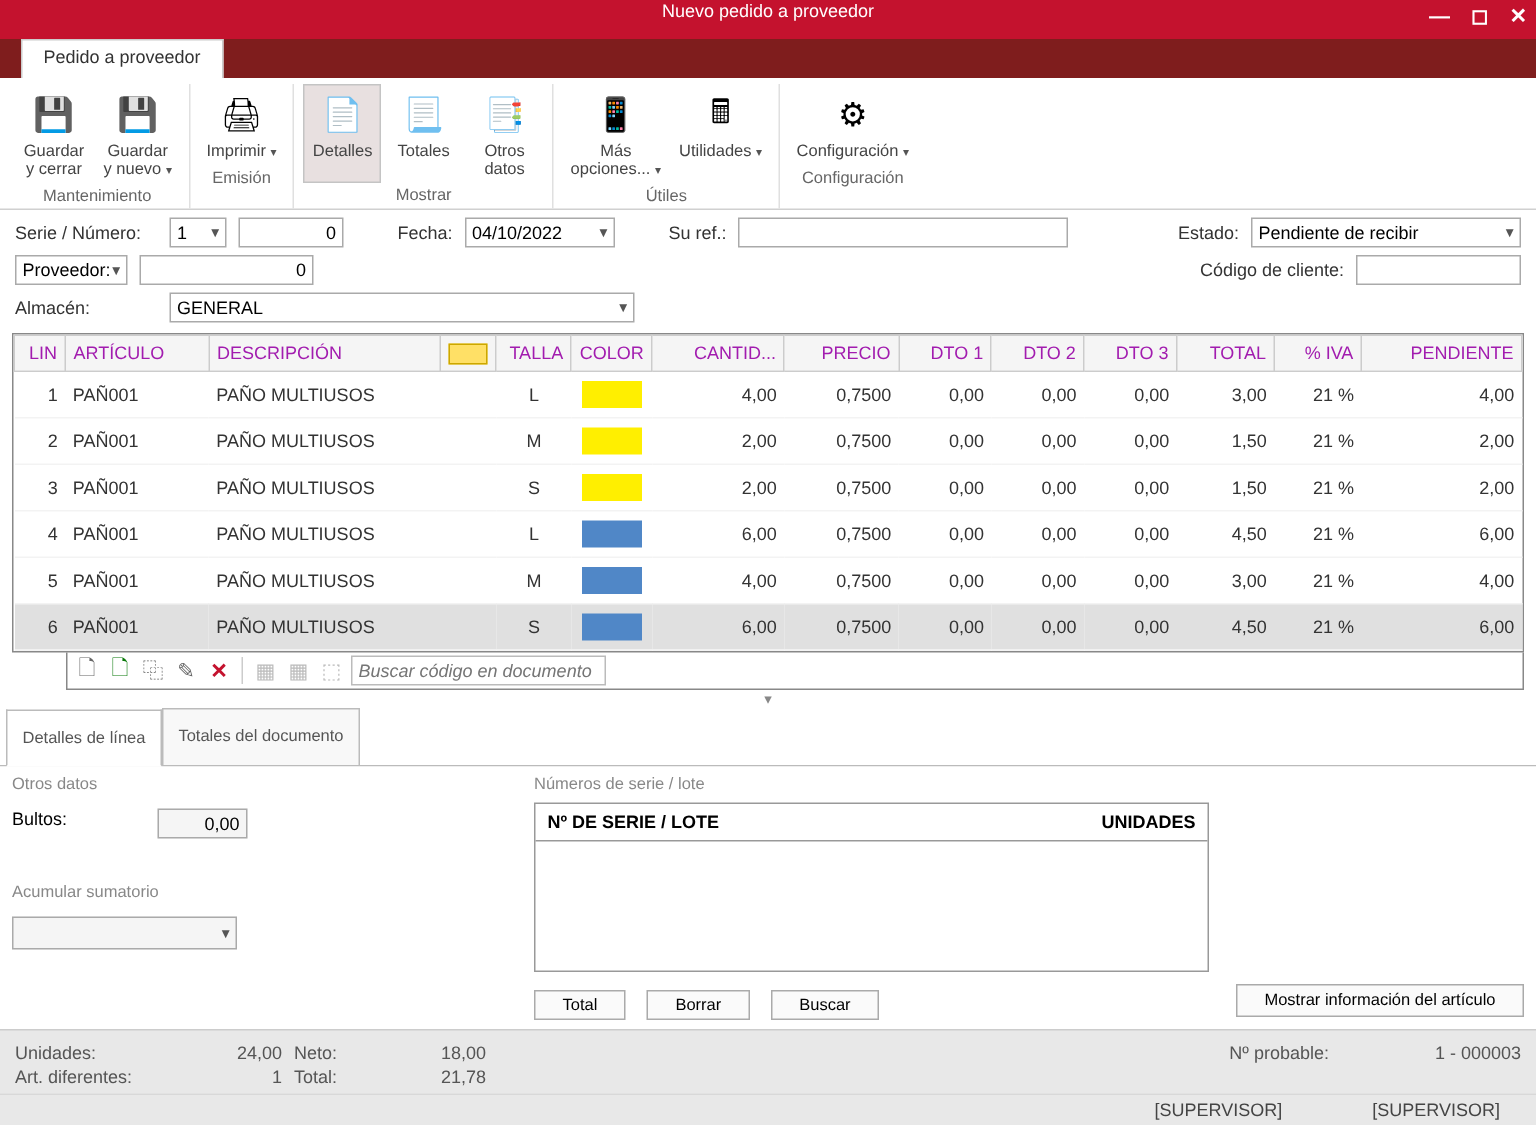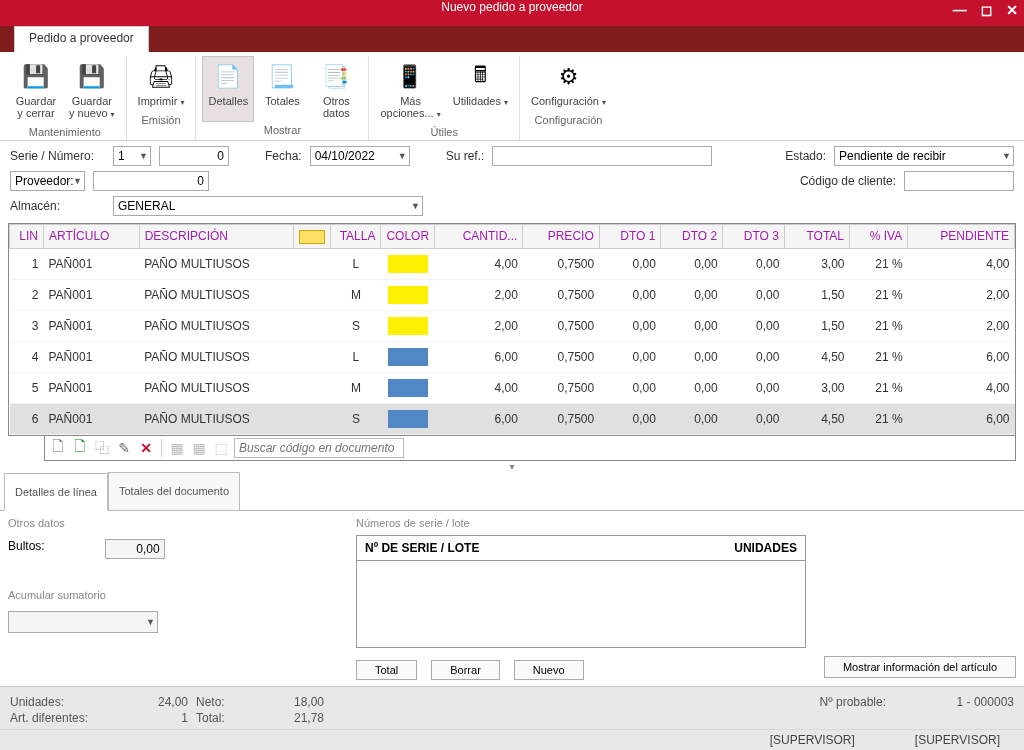--- a/index.html
+++ b/index.html
@@ -357,21 +357,21 @@
     <div class="section-title">Números de serie / lote</div>
     <div class="lot-panel" style="height:95px">
       <div class="lot-header">
         <div style="flex:1">Nº DE SERIE / LOTE</div>
         <div style="width:120px;text-align:right">UNIDADES</div>
       </div>
     </div>
     <div style="display:flex;gap:14px;margin-top:6px">
       <button class="small-btn">Total</button>
       <button class="small-btn">Borrar</button>
-      <button class="small-btn">Nuevo</button>
+      <button class="small-btn">Buscar</button>
     </div>
   </div>
 
   <div class="panel-col" style="justify-content:flex-end;padding-bottom:2px">
     <button class="wide-btn">Mostrar información del artículo</button>
   </div>
 </div>
 
 <div class="statusbar">
   <div class="status-grid">

